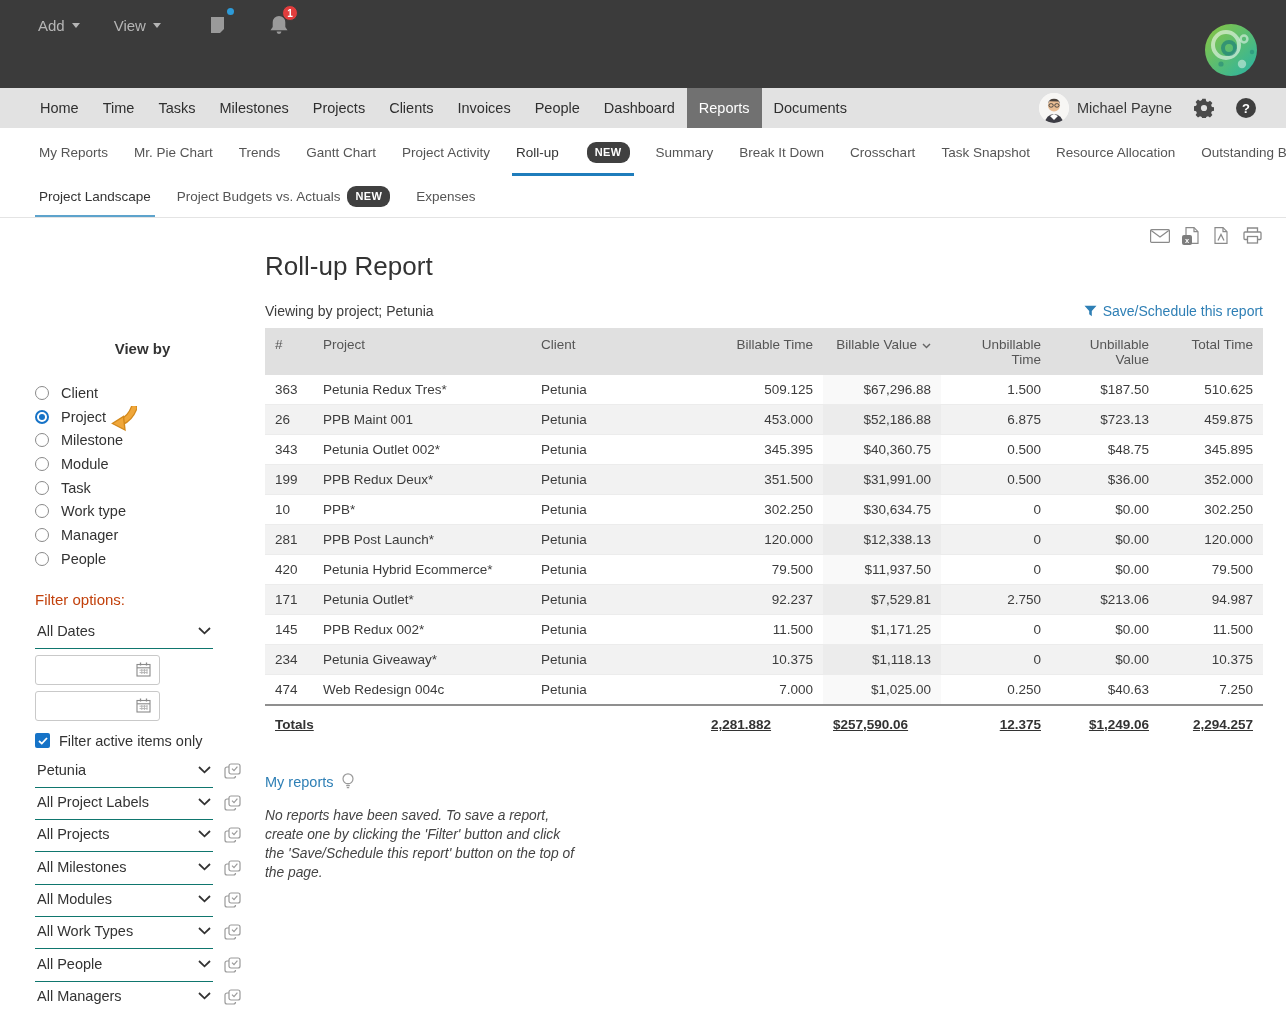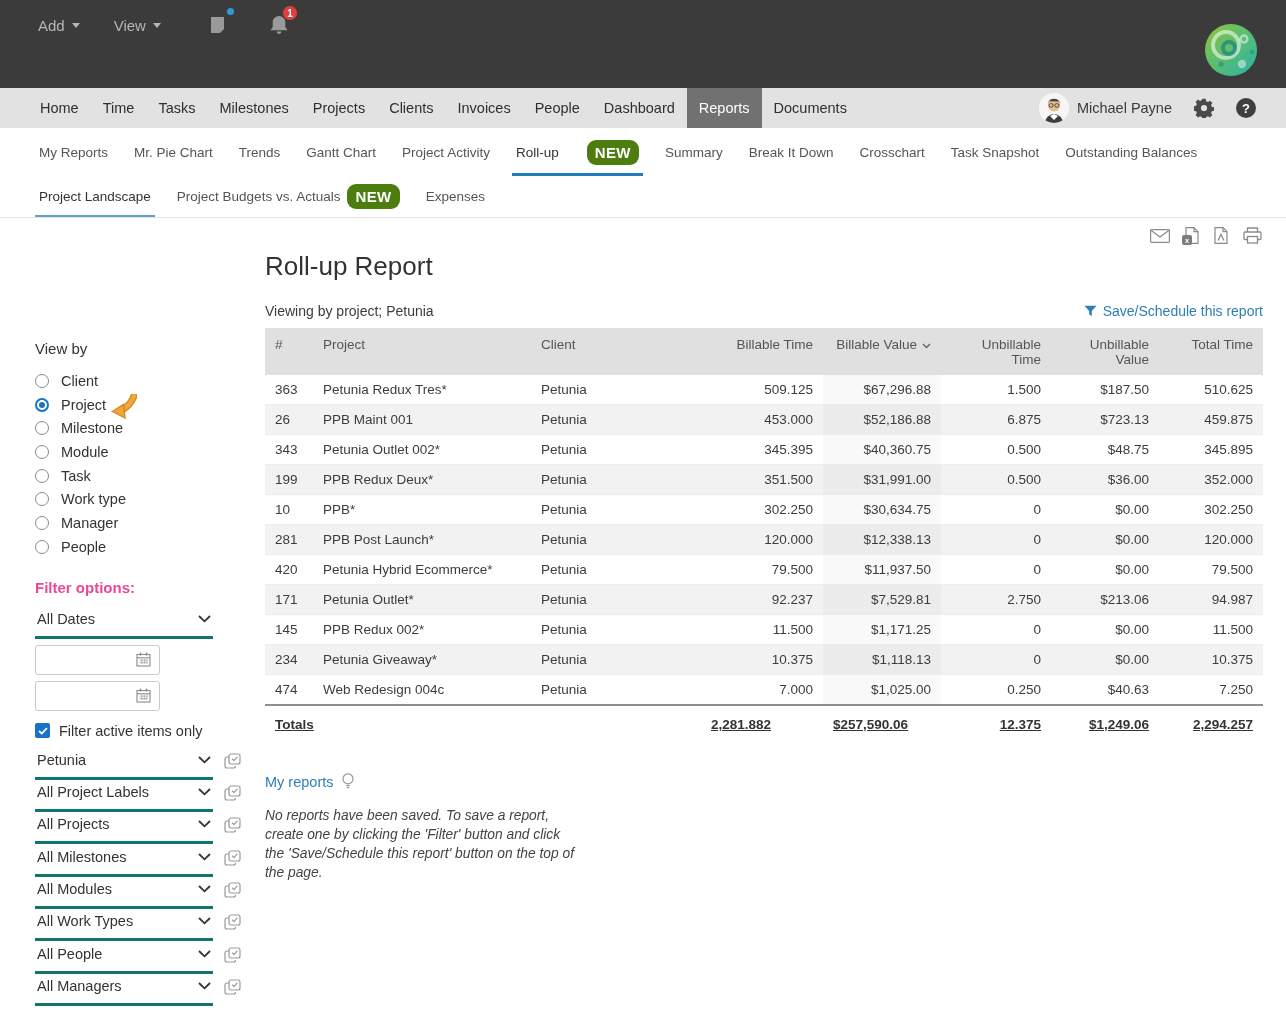--- a/index.html
+++ b/index.html
@@ -26,38 +26,38 @@
   .user-name { font-size:14.5px; color:#3a3a3a; }
   .help-circle { width:20px; height:20px; border-radius:50%; background:#3f3f3f; color:#fff; font-size:13px; font-weight:bold; display:flex; align-items:center; justify-content:center; }
 
   
   .subnav1 { height:48px; background:#fff; display:flex; align-items:center; padding-left:26px; font-size:13.5px; color:#555; }
   .subnav2 { height:42px; background:#fff; display:flex; align-items:center; padding-left:26px; font-size:13.5px; color:#555; border-bottom:1px solid #e4e4e4; }
   .sn-item { padding:0 13px; height:100%; display:flex; align-items:center; gap:7px; position:relative; cursor:pointer; white-space:nowrap; }
   .sn-item.active { color:#333;gap:28px; }
   .subnav1 .sn-item.active::after { content:""; position:absolute; left:9px; right:9px; bottom:0; height:3px; background:#1f7dbc; }
   .subnav2 .sn-item.active::after { content:""; position:absolute; left:9px; right:9px; bottom:0; height:2px; background:#5da3cc; }
-  .new-badge { background:#4d7c0f; color:#fff; font-size:15px; font-weight:bold; letter-spacing:.4px; border-radius:9px; padding:5px 8px; line-height:1; }
+  .new-badge { background:#404040; color:#fff; font-size:11px; font-weight:bold; letter-spacing:.4px; border-radius:9px; padding:5px 8px; line-height:1; }
 
   
   .content { position:relative; height:795px; }
   .export-icons { position:absolute; top:9px; right:24px; display:flex; gap:15px; align-items:center; }
   .exp-ic { position:relative; display:inline-flex; cursor:pointer; }
   .xls-badge { position:absolute; left:-3px; bottom:-1px; width:10px; height:10px; background:#7d7d7d; border-radius:2px; color:#fff; font-size:7.5px; font-weight:bold; display:flex; align-items:center; justify-content:center; }
 
   .sidebar { position:absolute; left:35px; top:122px; width:215px; }
-  .sb-h { font-size:15px; font-weight:normal; color:#333; margin-bottom:12px; }
+  .sb-h { font-size:15px; font-weight:bold; color:#333; margin-bottom:24px;text-align:center; }
   .radio-row { display:flex; align-items:center; gap:12px; height:23.7px; font-size:14.5px; cursor:pointer; }
   .radio { width:14px; height:14px; border-radius:50%; border:1.5px solid #8a8a8a; flex:none; position:relative; background:#fff; }
   .radio.sel { border:2px solid #1673c7; }
   .radio.sel::after { content:""; position:absolute; left:2px; top:2px; width:6px; height:6px; border-radius:50%; background:#1673c7; }
   .cursor-arrow { position:absolute; left:74px; top:25px; pointer-events:none; }
 
-  .filter-h { font-size:15px; font-weight:bold; color:#ec4899; margin:20px 0 10px; }
-  .underline-select { width:178px; display:flex; align-items:center; justify-content:space-between; border-bottom:3px solid #0f766e; padding:5px 2px 9px; font-size:14.5px; cursor:pointer; }
+  .filter-h { font-size:15px; font-weight:normal; color:#c2410c; margin:20px 0 10px; }
+  .underline-select { width:178px; display:flex; align-items:center; justify-content:space-between; border-bottom:1px solid #0f766e; padding:5px 2px 9px; font-size:14.5px; cursor:pointer; }
   .date-input { width:125px; height:30px; border:1px solid #c9c9c9; border-radius:3px; margin-top:6px; display:flex; align-items:center; justify-content:flex-end; padding-right:8px; background:#fff; cursor:text; }
   .check-row { display:flex; align-items:center; gap:9px; margin:12px 0 8px; font-size:14.5px; cursor:pointer; }
   .checkbox { width:15px; height:15px; background:#1673c7; border-radius:2px; display:flex; align-items:center; justify-content:center; flex:none; }
   .fs-row { height:32.4px; display:flex; align-items:flex-start; }
   .ms-icon { margin-left:11px; margin-top:6px; cursor:pointer; display:inline-flex; }
 
   .main { margin-left:265px; width:998px; }
   .page-title { font-size:26px; font-weight:400; color:#333; padding-top:33px; }
   .viewing-row { display:flex; justify-content:space-between; align-items:flex-end; margin-top:21px; margin-bottom:9px;gap:35px; }
   .viewing-by { font-size:14px; color:#3c3c3c; }
@@ -190,20 +190,23 @@
       <div class="sn-item">
         <span>Break It Down</span>
       </div>
       <div class="sn-item">
         <span>Crosschart</span>
       </div>
       <div class="sn-item">
         <span>Task Snapshot</span>
       </div>
       <div class="sn-item">
+        <span>Resource Allocation</span>
+      </div>
+      <div class="sn-item">
         <span>Outstanding Balances</span>
       </div>
     </div>
   </div>
 <div class="subnav2">
     <div style="display:flex;height:100%;">
       <div class="sn-item active">
         <span>Project Landscape</span>
       </div>
       <div class="sn-item">

